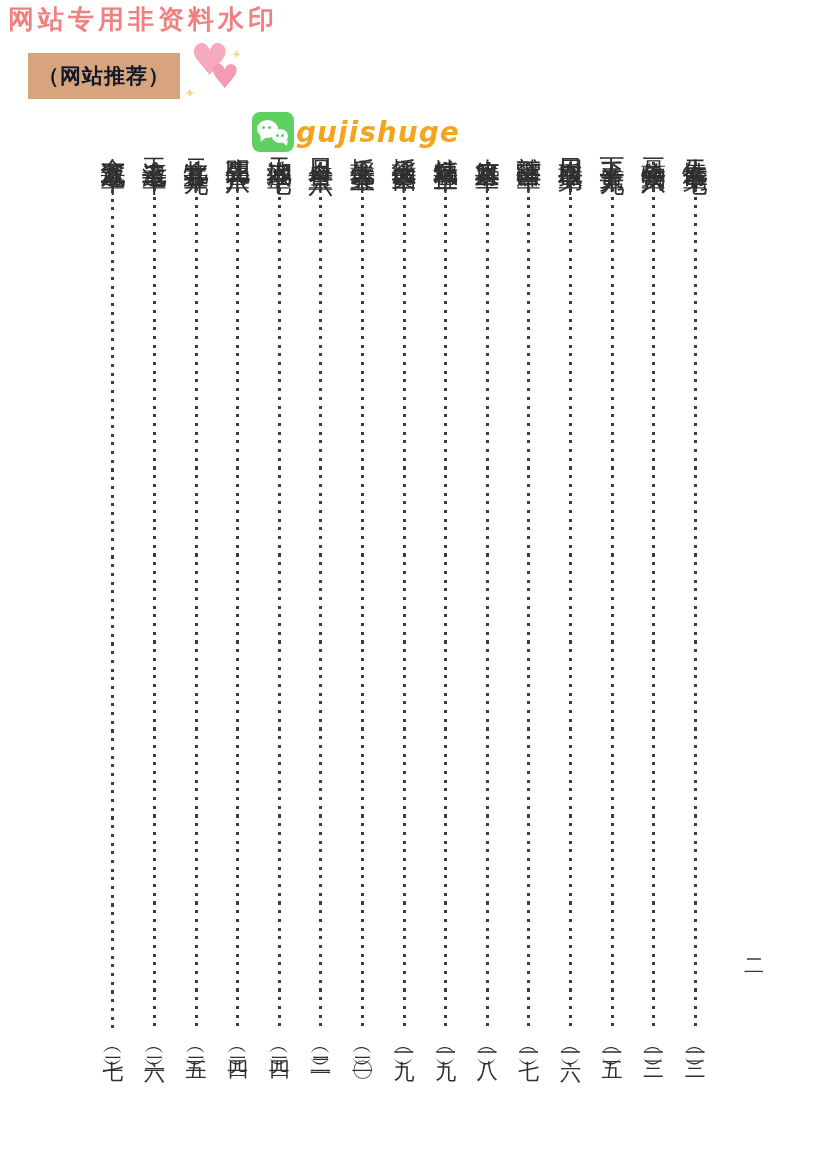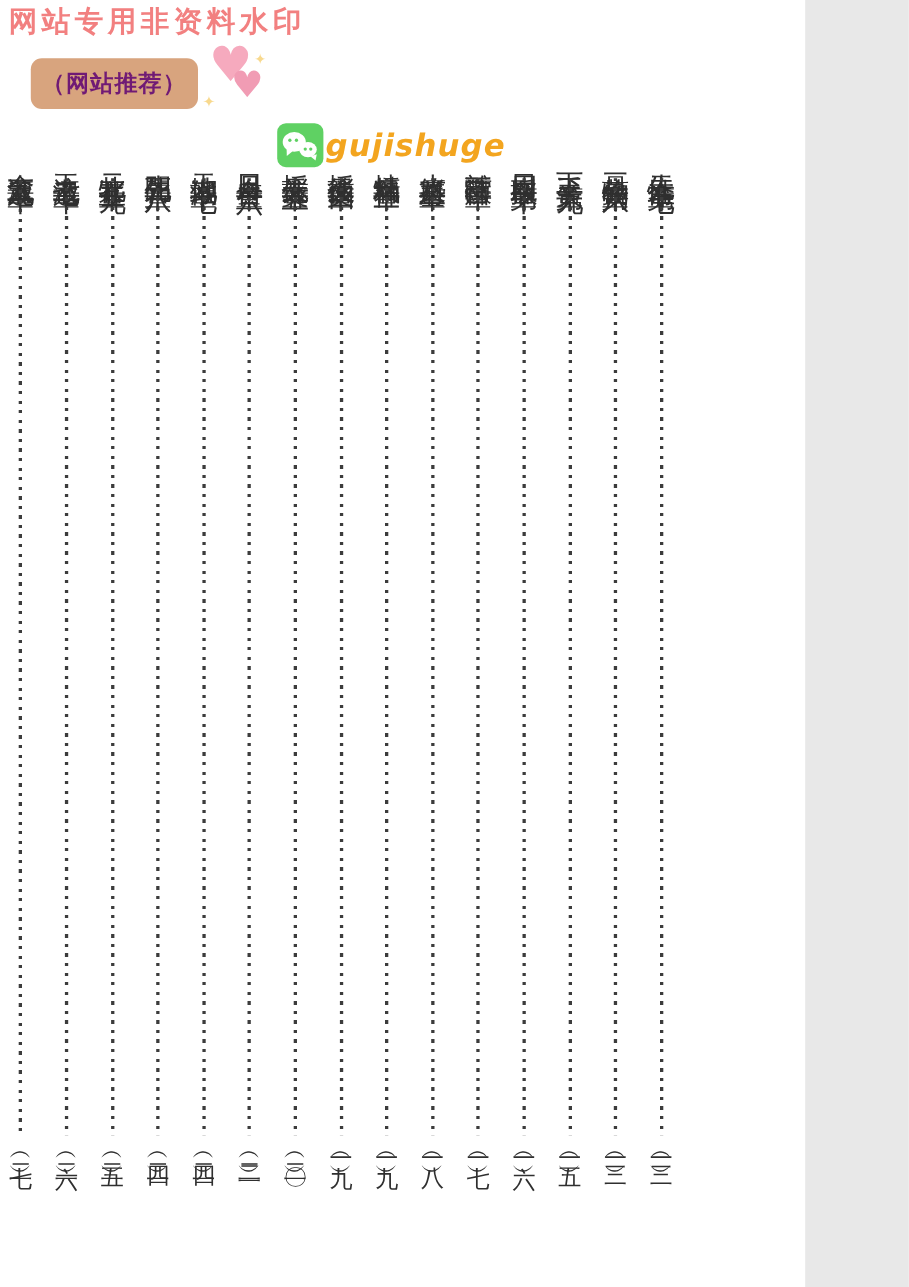--- a/index.html
+++ b/index.html
@@ -1,29 +1,29 @@
 <!DOCTYPE html>
 <html><head>
 <meta charset="utf-8">
 <style>
   html,body{margin:0;padding:0;background:#e8e8e8;}
   .page{
-    position:relative;width:732px;height:1170px;background:#ffffff;
+    position:relative;width:826px;height:1170px;background:#ffffff;
     font-family:"DejaVu Serif","Liberation Serif",serif;overflow:hidden;
   }
   
   .watermark{
     position:absolute;left:8px;top:2px;
     color:#f28080;font-size:26px;font-weight:bold;letter-spacing:4px;
   }
   
   .promo-row{position:absolute;left:28px;top:46px;display:flex;align-items:center;}
   .badge{
-    background:#d8a47e;color:#701a75;font-size:21px;font-weight:bold;
-    padding:9px 10px;border-radius:10px;letter-spacing:1px;white-space:nowrap;
+    background:#d8a47e;color:#0f172a;font-size:21px;font-weight:bold;
+    padding:9px 10px;border-radius:0;letter-spacing:1px;white-space:nowrap;
     font-family:"DejaVu Sans","Liberation Sans",sans-serif;
   }
   .hearts{position:relative;width:60px;height:60px;margin-left:4px;flex:0 0 60px;}
   .heart{position:absolute;line-height:1;font-family:"DejaVu Sans",sans-serif;}
   .heart.h1{font-size:44px;color:#f6aabe;left:6px;top:-8px;}
   .heart.h2{font-size:33px;color:#f19cb4;left:26px;top:14px;}
   .spark{position:absolute;line-height:1;font-family:"DejaVu Sans",sans-serif;}
   .spark.s1{color:#f8d98e;font-size:13px;right:2px;top:2px;}
   .spark.s2{color:#f8d98e;font-size:14px;left:0px;bottom:6px;}
   .domain{

